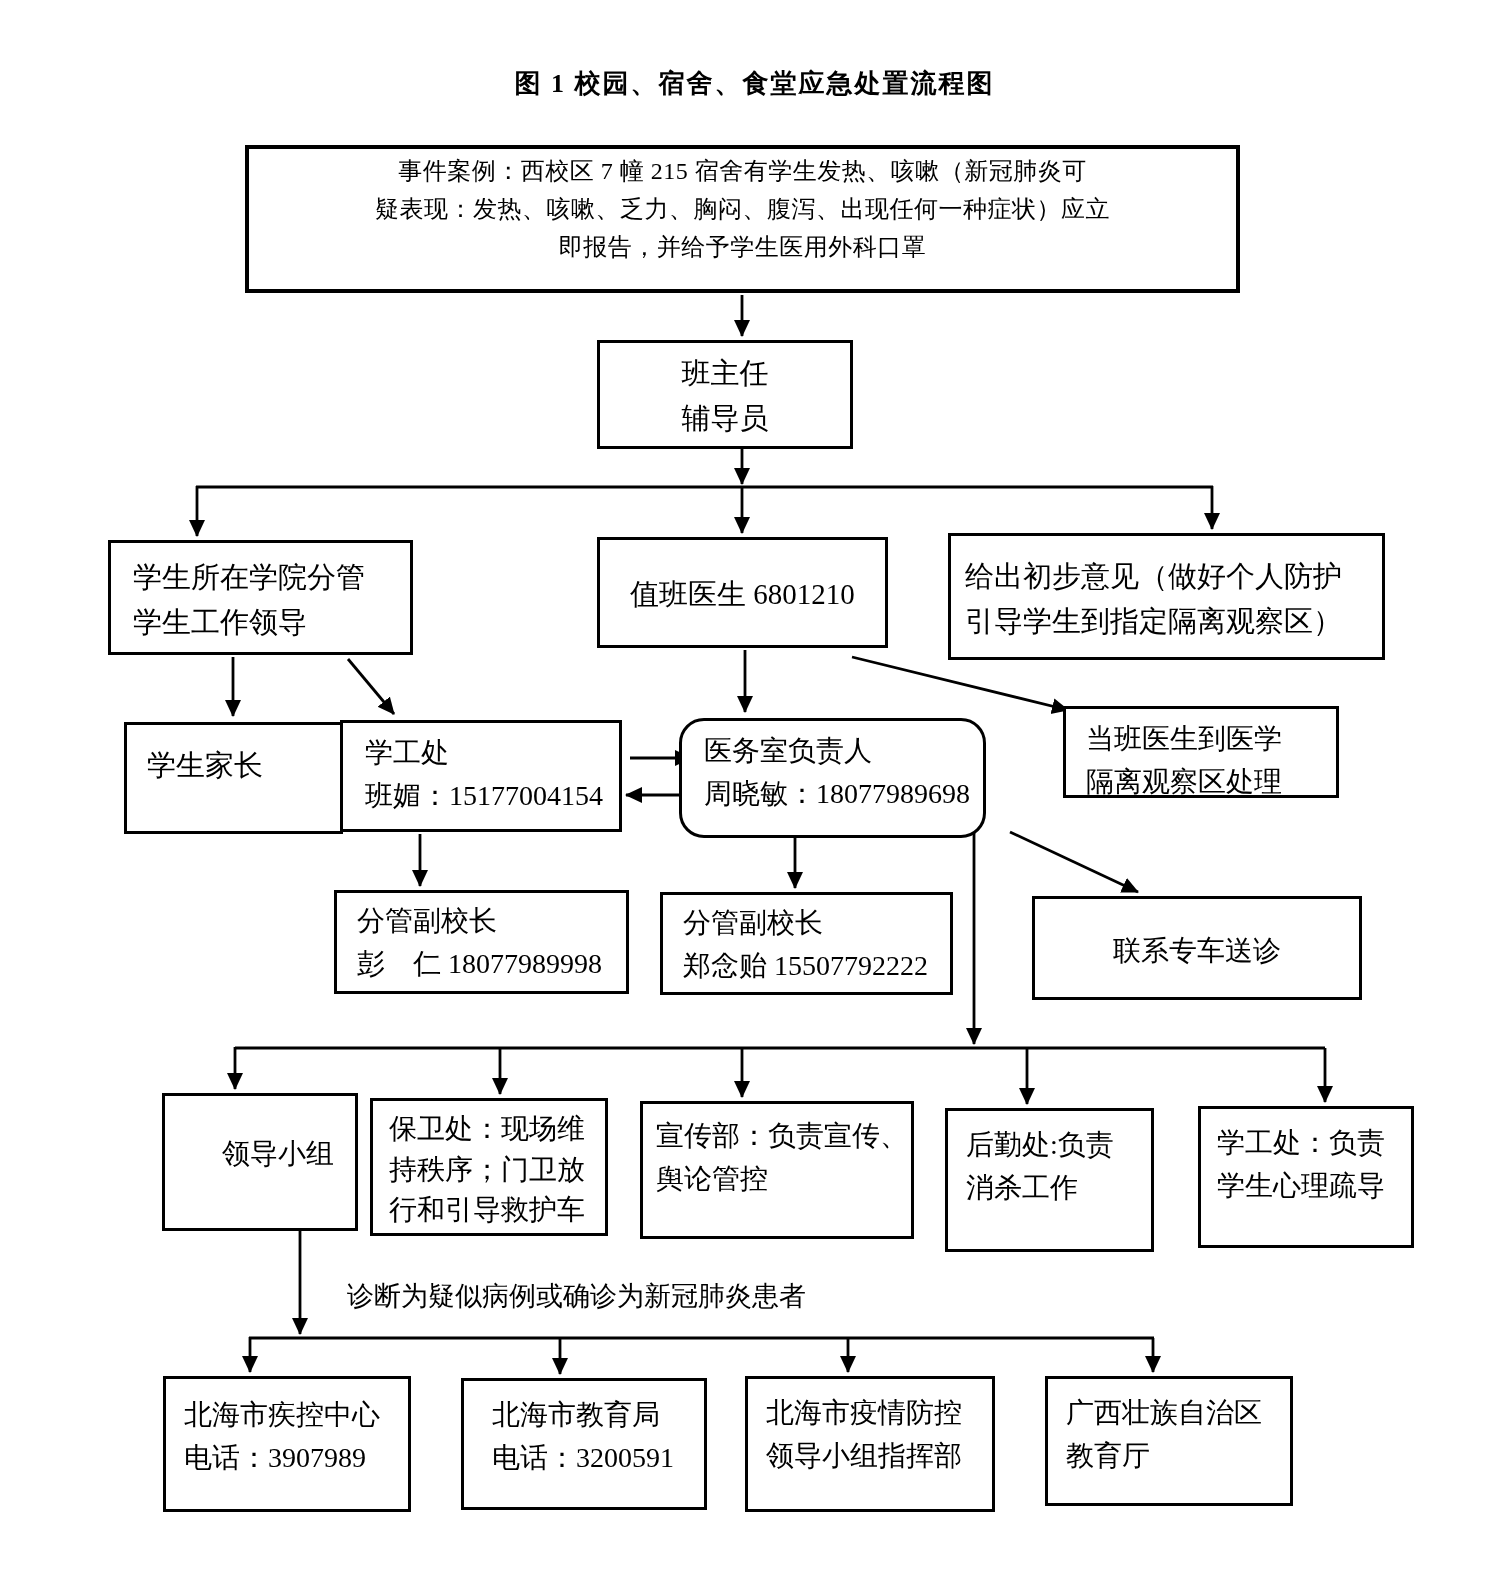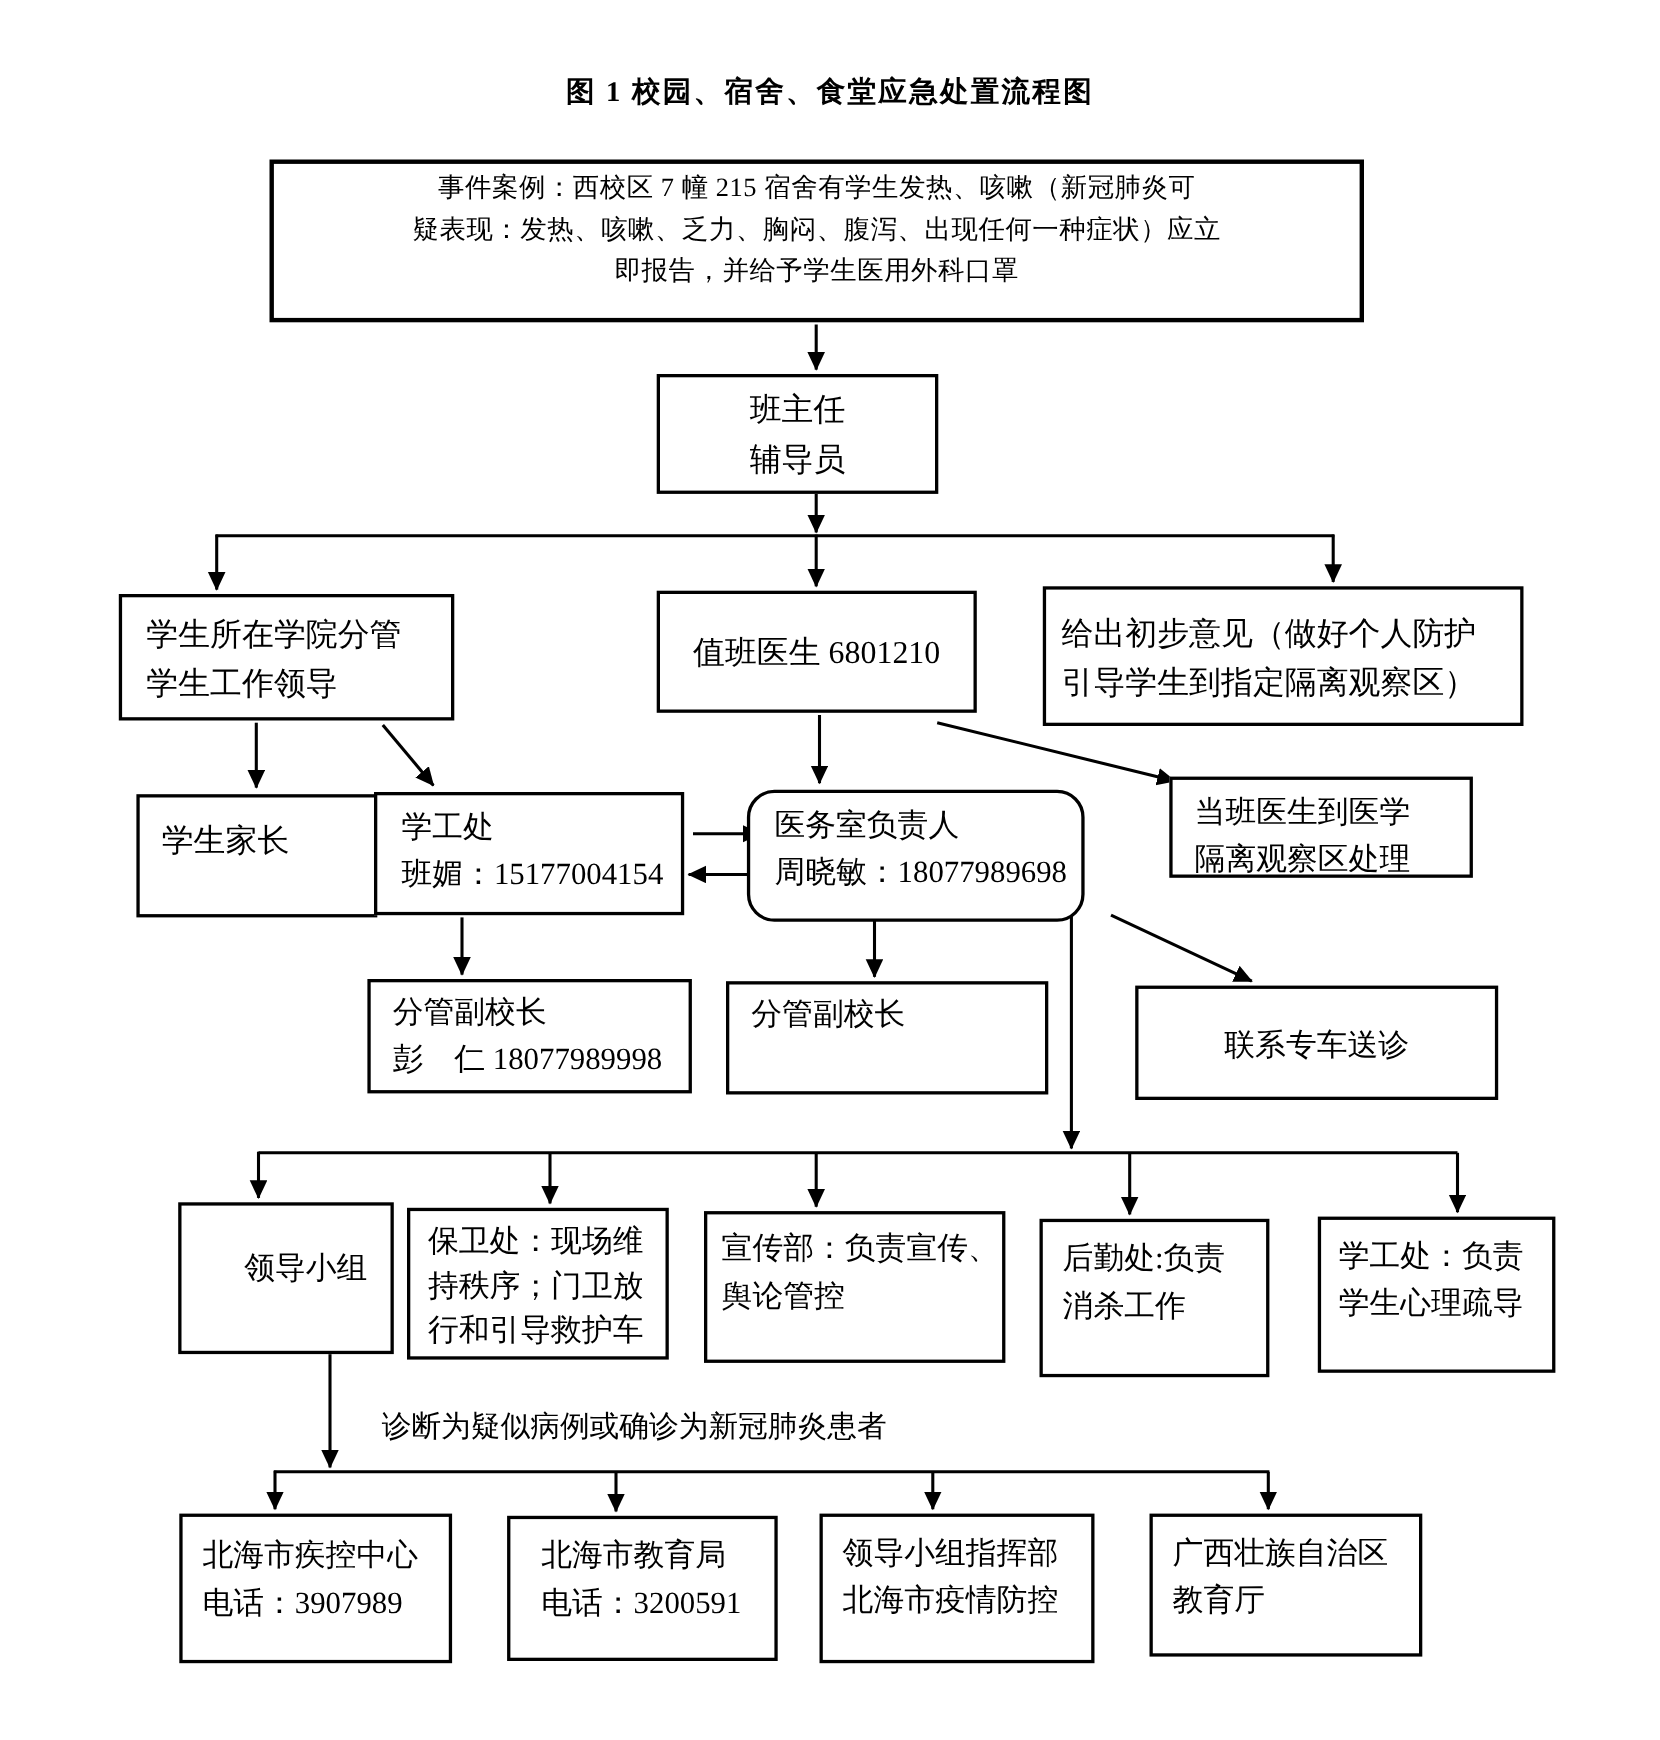--- a/index.html
+++ b/index.html
@@ -131,20 +131,21 @@
     <div class="ln">隔离观察区处理</div>
   </div>
 
   <div id="vp1-box" class="node">
     <div class="ln">分管副校长</div>
     <div class="ln">彭　仁 18077989998</div>
   </div>
 
   <div id="vp2-box" class="node">
     <div class="ln">分管副校长</div>
+    <div class="ln">郑念贻 15507792222</div>
   </div>
 
   <div id="car-box" class="node">
     <div class="ln">联系专车送诊</div>
   </div>
 
   <div id="leading-box" class="node">
     <div class="ln">领导小组</div>
   </div>
 
@@ -175,22 +176,22 @@
     <div class="ln">北海市疾控中心</div>
     <div class="ln">电话：3907989</div>
   </div>
 
   <div id="edu-box" class="node">
     <div class="ln">北海市教育局</div>
     <div class="ln">电话：3200591</div>
   </div>
 
   <div id="hq-box" class="node">
+    <div class="ln">北海市疫情防控</div>
     <div class="ln">领导小组指挥部</div>
-    <div class="ln">北海市疫情防控</div>
   </div>
 
   <div id="gx-box" class="node">
     <div class="ln">广西壮族自治区</div>
     <div class="ln">教育厅</div>
   </div>
 
 </div>
 
 </body></html>

